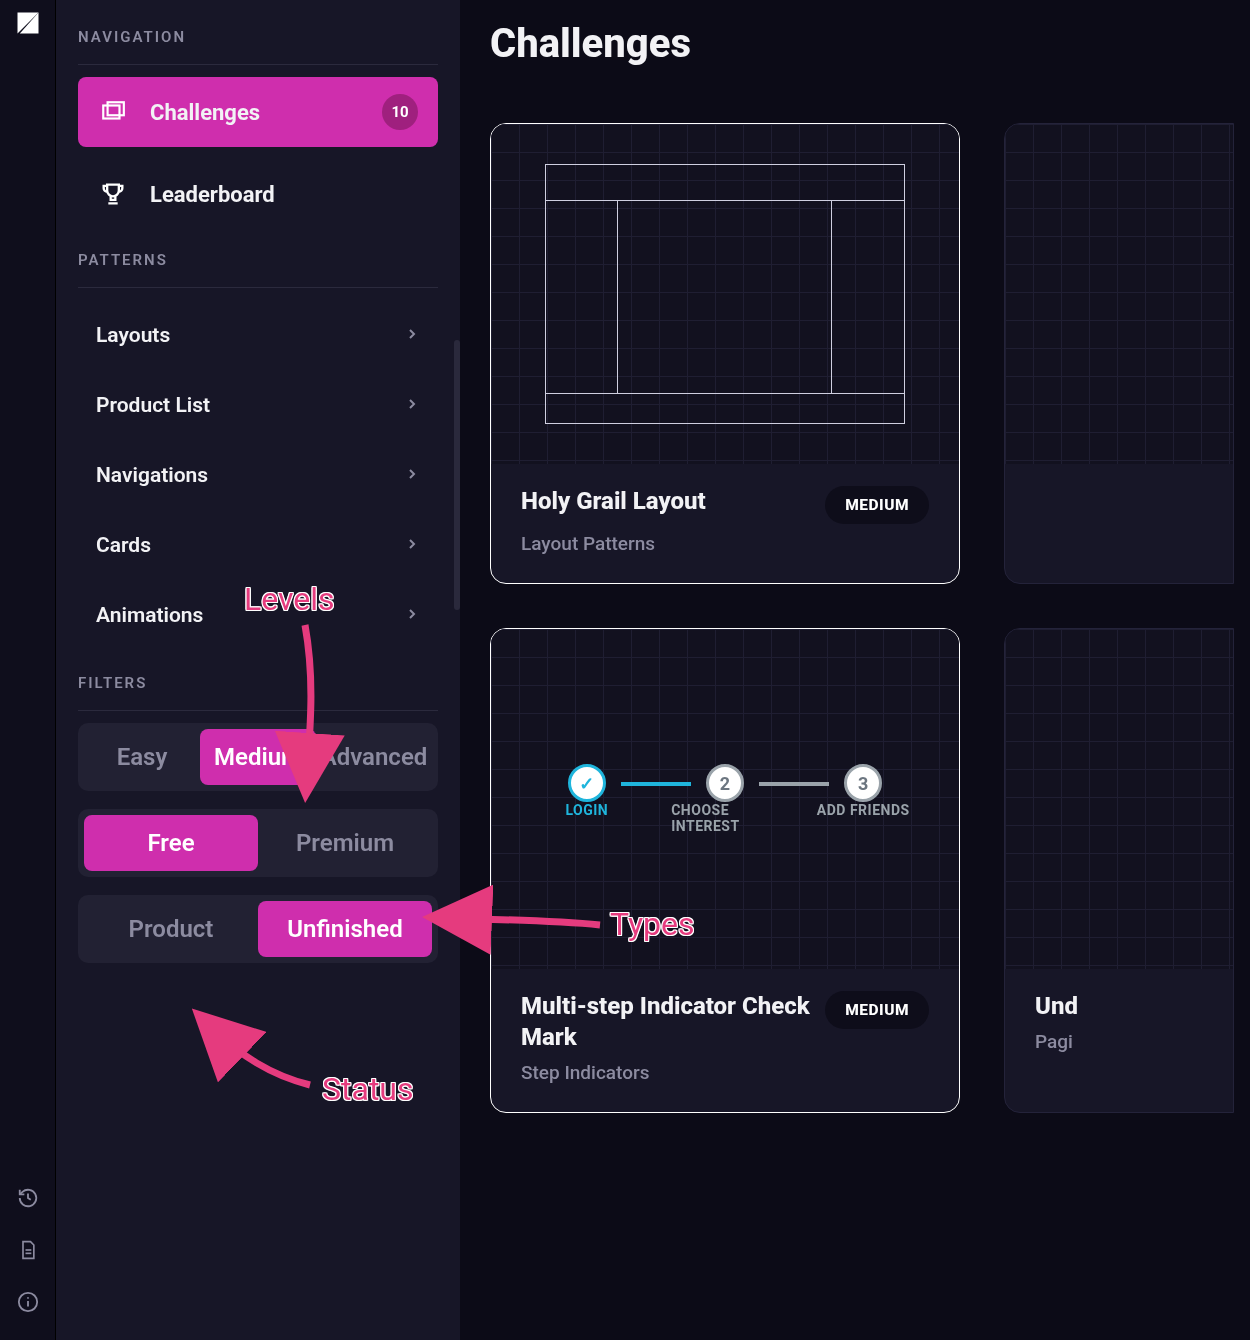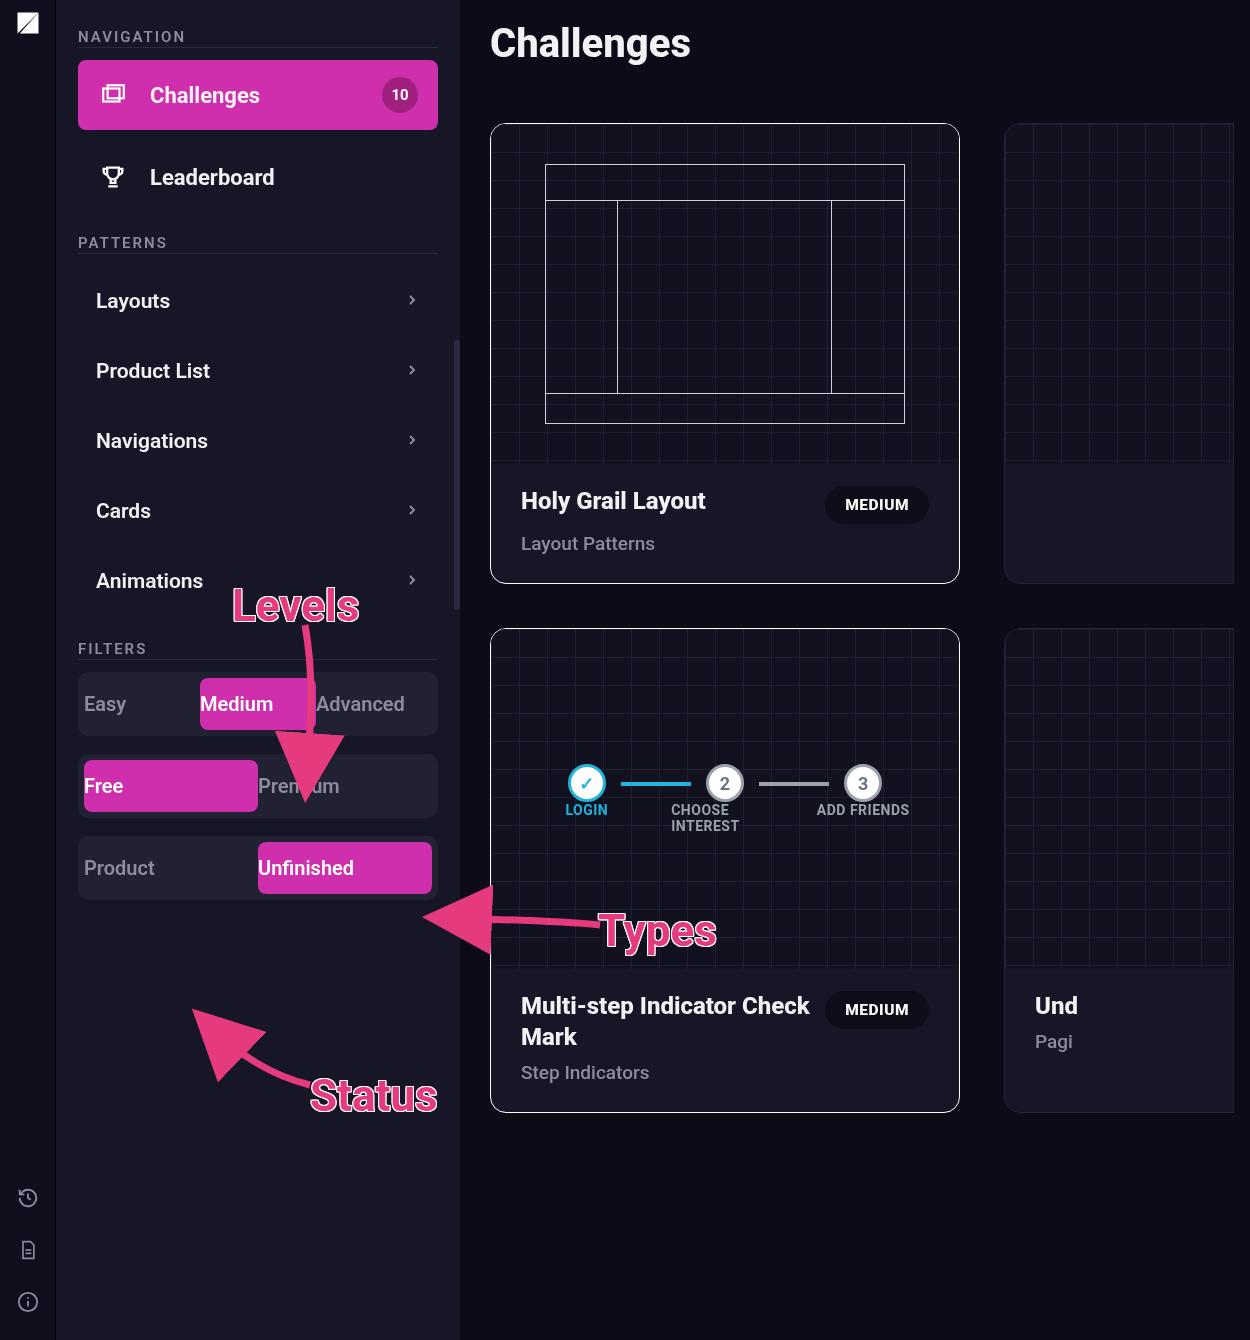--- a/index.html
+++ b/index.html
@@ -47,21 +47,21 @@
   .sidebar {
     position:absolute; left:56px; top:0; width:404px; height:100%;
     background:var(--bg-panel);
     padding:24px 22px 24px 22px;
     overflow:hidden;
   }
   .section-label {
     font-size:15px; letter-spacing:2px; color:var(--text-dim);
     font-weight:600; margin:4px 0 12px 0;
     border-bottom:1px solid var(--divider);
-    padding-bottom:1px;
+    padding-bottom:18px;
   }
 
   
   .nav-row {
     display:flex; align-items:center; gap:22px;
     height:70px; padding:0 20px; border-radius:8px;
     font-size:22px; font-weight:700; color:var(--text-main);
     cursor:pointer;
   }
   .nav-row.active { background:var(--accent); }
@@ -90,22 +90,22 @@
 
   
   .filter-group {
     display:flex; gap:0;
     background:var(--pill-bg);
     border-radius:10px;
     padding:6px;
     margin-bottom:18px;
   }
   .filter-pill {
-    flex:1; 
-    font-size:20px; font-weight:600;
+    flex:1; text-align:center;
+    font-size:24px; font-weight:600;
     color:var(--text-dim);
     padding:14px 0; border-radius:8px;
     cursor:pointer;
   }
   .filter-pill.active { background:var(--accent); color:#fff; }
 
   
   .main {
     position:absolute; left:460px; top:0; right:0; height:100%;
     padding:20px 0 0 30px;
@@ -170,24 +170,25 @@
   }
   .step-bubble.done { border-color:#1fb5dc; color:#1fb5dc; }
   .step-label { margin-top:0; font-size:14px; letter-spacing:0.5px; color:#9aa3aa; font-weight:700; text-align:left; }
   .step-label.done { color:#1fb5dc; }
   .step-line { height:4px; width:80px; background:#9aa3aa; margin-top:18px; position:relative; z-index:1; margin-left:-20px; margin-right:-20px; }
   .step-line.done { background:#1fb5dc; }
 
   
   .anno-label {
     position:absolute;
-    font-size:44px; font-weight:700;
+    font-size:32px; font-weight:400;
     color:var(--annotation);
     text-shadow:0 0 1px #fff,1px 0 0 #fff,-1px 0 0 #fff,0 1px 0 #fff,0 -1px 0 #fff,1px 1px 0 #fff,-1px -1px 0 #fff,1px -1px 0 #fff,-1px 1px 0 #fff;
     pointer-events:none;
+    margin-left:12px;
   }
   svg.anno-arrow { position:absolute; pointer-events:none; overflow:visible; }
 </style>
 </head>
 <body>
 
 <div class="rail">
   <div class="rail-logo">
     <svg viewBox="0 0 24 24" width="28" height="28">
         <polygon points="3,3 21,3 3,21" fill="#fff"></polygon>

